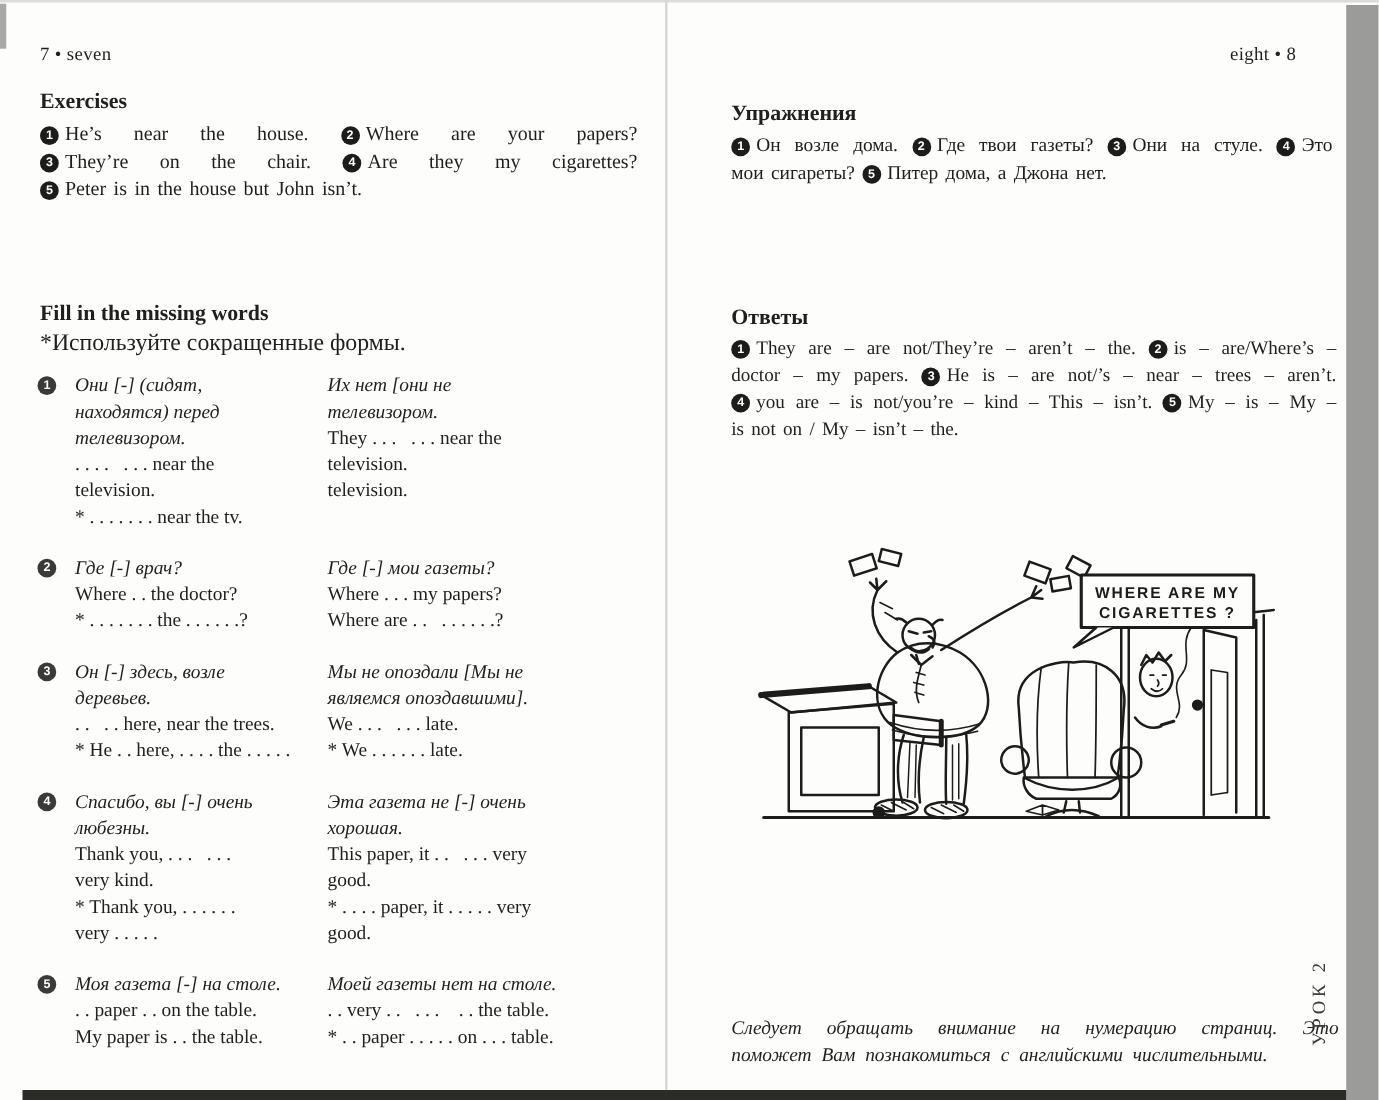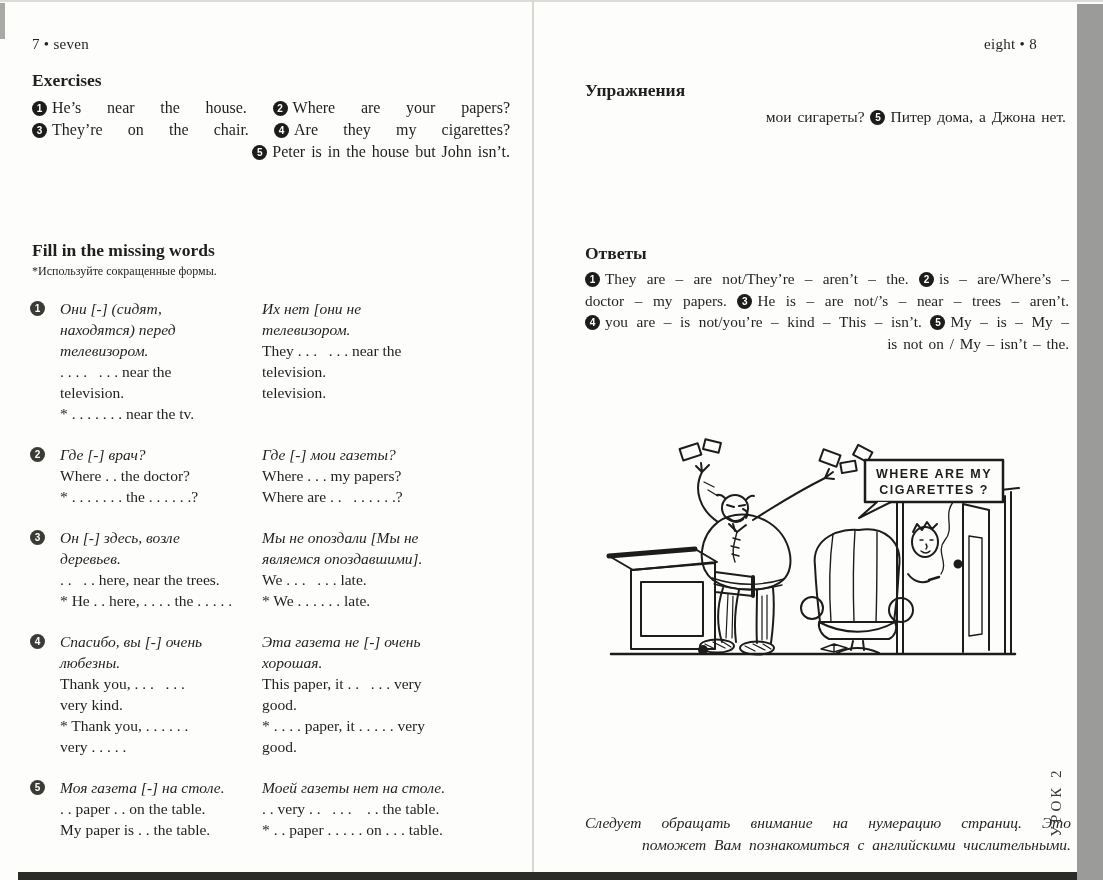--- a/index.html
+++ b/index.html
@@ -9,27 +9,27 @@
   .top-hairline{position:absolute;left:0;top:0;width:1103px;height:2px;background:#dcdcd8;}
   .left-sliver{position:absolute;left:0;top:3px;width:5px;height:36px;background:#a9a9a6;}
   .right-strip{position:absolute;left:1077px;top:4px;width:26px;height:876px;background:#9b9b99;}
   .bottom-bar{position:absolute;left:18px;top:872px;width:1059px;height:8px;background:#2b2b28;}
   .gutter-line{position:absolute;left:532px;top:0;width:2px;height:880px;background:#d8d8d3;}
 
   .hdr{position:absolute;font-size:15px;letter-spacing:.3px;}
   .title{position:absolute;font-weight:bold;font-size:17.5px;}
   .para{position:absolute;font-size:16px;line-height:22px;}
   .jline{text-align:justify;text-align-last:justify;word-spacing:2px;white-space:normal;}
-  .jline-last{text-align:right;word-spacing:2px;}
+  .jline-last{text-align:left;word-spacing:2px;}
   .nb{display:inline-flex;width:15px;height:15px;border-radius:50%;background:#1c1c1a;color:#fff;
       font:700 10px/15px "Liberation Sans","DejaVu Sans",sans-serif;align-items:center;justify-content:center;
       margin-right:5px;vertical-align:1px;}
   .nb-soft{background:#3a3a37;}
 
-  .note{position:absolute;font-size:12px;}
+  .note{position:absolute;font-size:19px;}
   .items{position:absolute;left:30px;top:298px;width:505px;}
   .fitem{display:flex;margin-bottom:20px;}
   .fbadge{width:30px;flex:0 0 30px;padding-top:1px;}
   .fcol-l{width:202px;flex:0 0 202px;}
   .fcol-r{flex:1;}
   .xline{font-size:15.5px;line-height:21px;white-space:pre-wrap;}
   .ital{font-style:italic;}
   .rom{font-style:normal;}
 
   .ans-para{font-size:15.3px;line-height:21.5px;}
@@ -139,20 +139,21 @@
           <div class="xline rom">. . very . .   . . .    . . the table.</div>
           <div class="xline rom">* . . paper . . . . . on . . . table.</div>
         </div>
     </div>
   </div>
 
   <div class="hdr" style="left:585px;top:36px;width:452px;text-align:right;">eight • 8</div>
 
   <div class="title" style="left:585px;top:80px;">Упражнения</div>
   <div class="para" style="left:585px;top:106px;width:481px;font-size:15.5px;">
+    <div class="jline"><span class="nb">1</span><span>Он возле дома. </span><span class="nb">2</span><span>Где твои газеты? </span><span class="nb">3</span><span>Они на стуле. </span><span class="nb">4</span><span>Это </span></div>
     <div class="jline-last"><span>мои сигареты? </span><span class="nb">5</span><span>Питер дома, а Джона нет. </span></div>
   </div>
 
   <div class="title" style="left:585px;top:243px;">Ответы</div>
   <div class="para ans-para" style="left:585px;top:268px;width:484px;">
     <div class="jline"><span class="nb">1</span><span>They are – are not/They’re – aren’t – the. </span><span class="nb">2</span><span>is – are/Where’s – </span></div>
     <div class="jline"><span>doctor – my papers. </span><span class="nb">3</span><span>He is – are not/’s – near – trees – aren’t. </span></div>
     <div class="jline"><span class="nb">4</span><span>you are – is not/you’re – kind – This – isn’t. </span><span class="nb">5</span><span>My – is – My – </span></div>
     <div class="jline-last"><span>is not on / My – isn’t – the. </span></div>
   </div>

